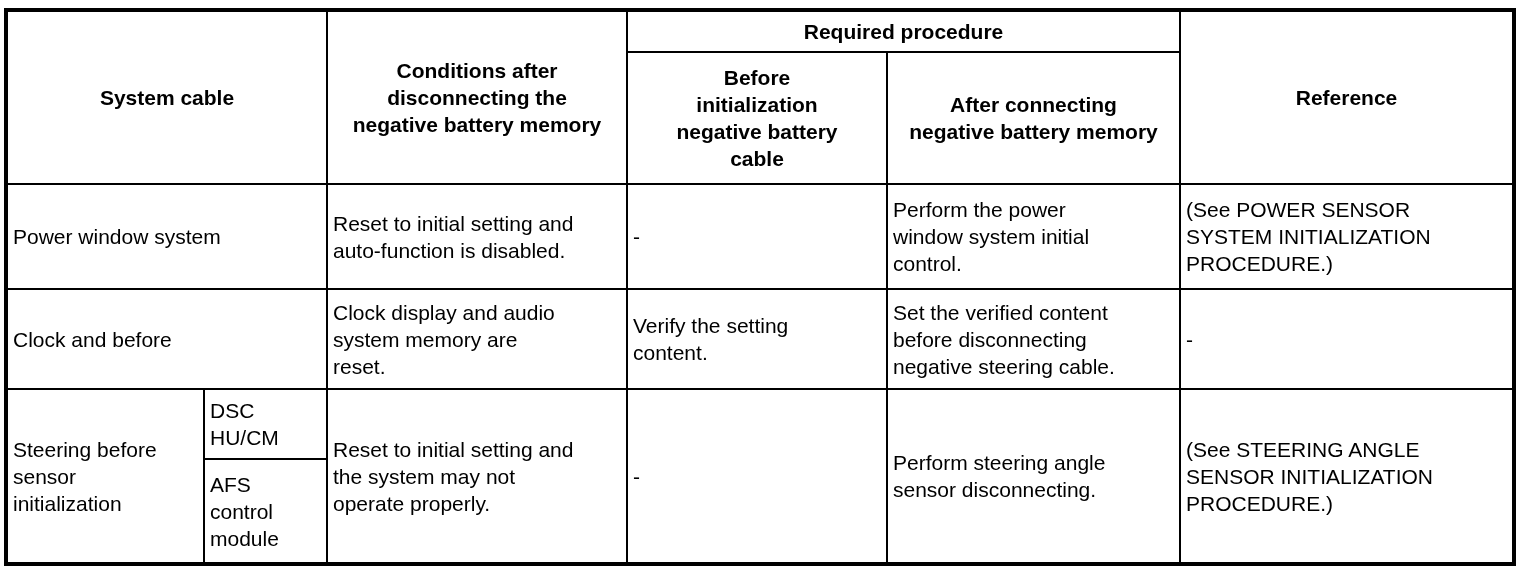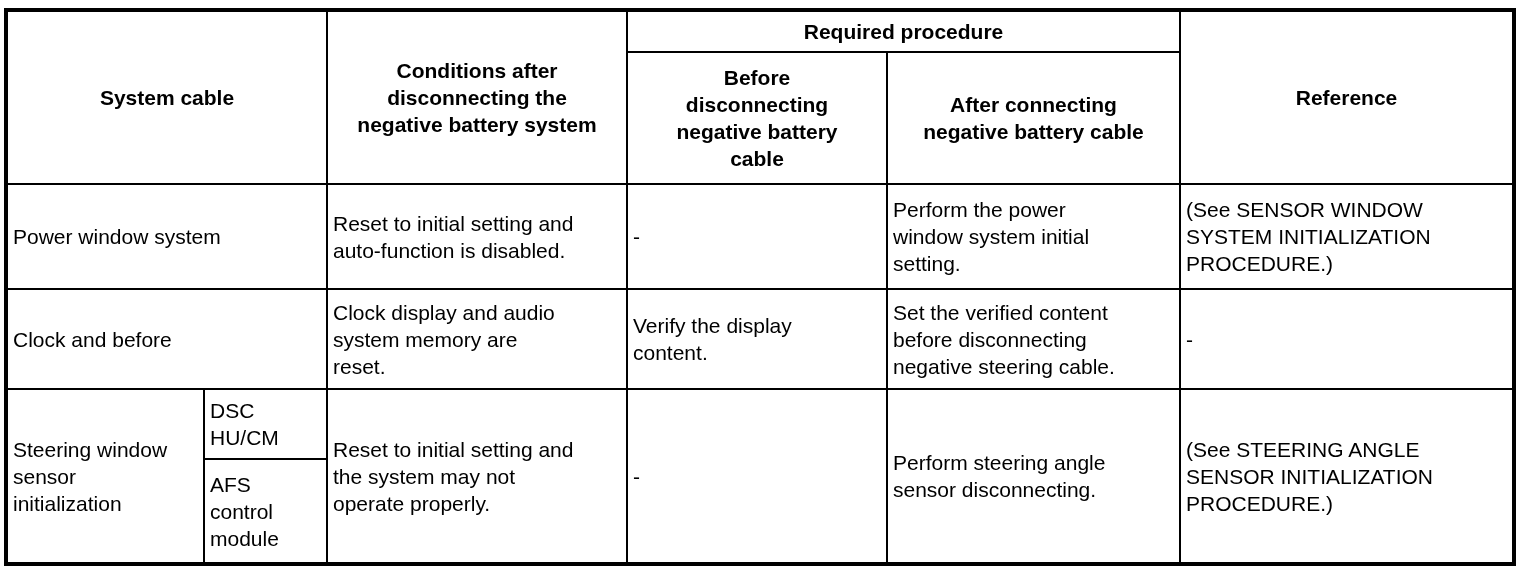--- a/index.html
+++ b/index.html
@@ -55,61 +55,61 @@
     <col style="width:300px">
     <col style="width:260px">
     <col style="width:293px">
     <col style="width:334px">
   </colgroup>
   <tbody>
     <tr class="h-top">
       <th colspan="2" rowspan="2">System cable</th>
       <th rowspan="2">Conditions after
 disconnecting the
-negative battery system</th>
+negative battery memory</th>
       <th colspan="2">Required procedure</th>
       <th rowspan="2">Reference</th>
     </tr>
     <tr class="h-sub">
       <th>Before
-disconnecting
+initialization
 negative battery
 cable</th>
       <th>After connecting
-negative battery cable</th>
+negative battery memory</th>
     </tr>
 
     <tr class="r-power">
       <td colspan="2">Power window system</td>
       <td>Reset to initial setting and
 auto-function is disabled.</td>
       <td>-</td>
       <td>Perform the power
 window system initial
-setting.</td>
-      <td>(See SENSOR WINDOW
+control.</td>
+      <td>(See POWER SENSOR
 SYSTEM INITIALIZATION
 PROCEDURE.)</td>
     </tr>
 
     <tr class="r-clock">
       <td colspan="2">Clock and before</td>
       <td>Clock display and audio
 system memory are
 reset.</td>
-      <td>Verify the display
+      <td>Verify the setting
 content.</td>
       <td>Set the verified content
 before disconnecting
 negative steering cable.</td>
       <td>-</td>
     </tr>
 
     <tr class="r-dsc">
-      <td rowspan="2">Steering window
+      <td rowspan="2">Steering before
 sensor
 initialization</td>
       <td>DSC
 HU/CM</td>
       <td rowspan="2">Reset to initial setting and
 the system may not
 operate properly.</td>
       <td rowspan="2">-</td>
       <td rowspan="2">Perform steering angle
 sensor disconnecting.</td>

